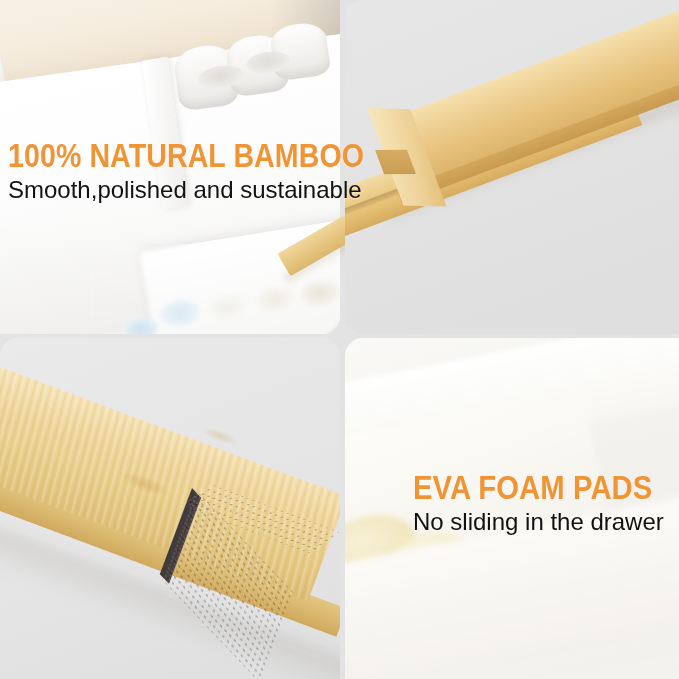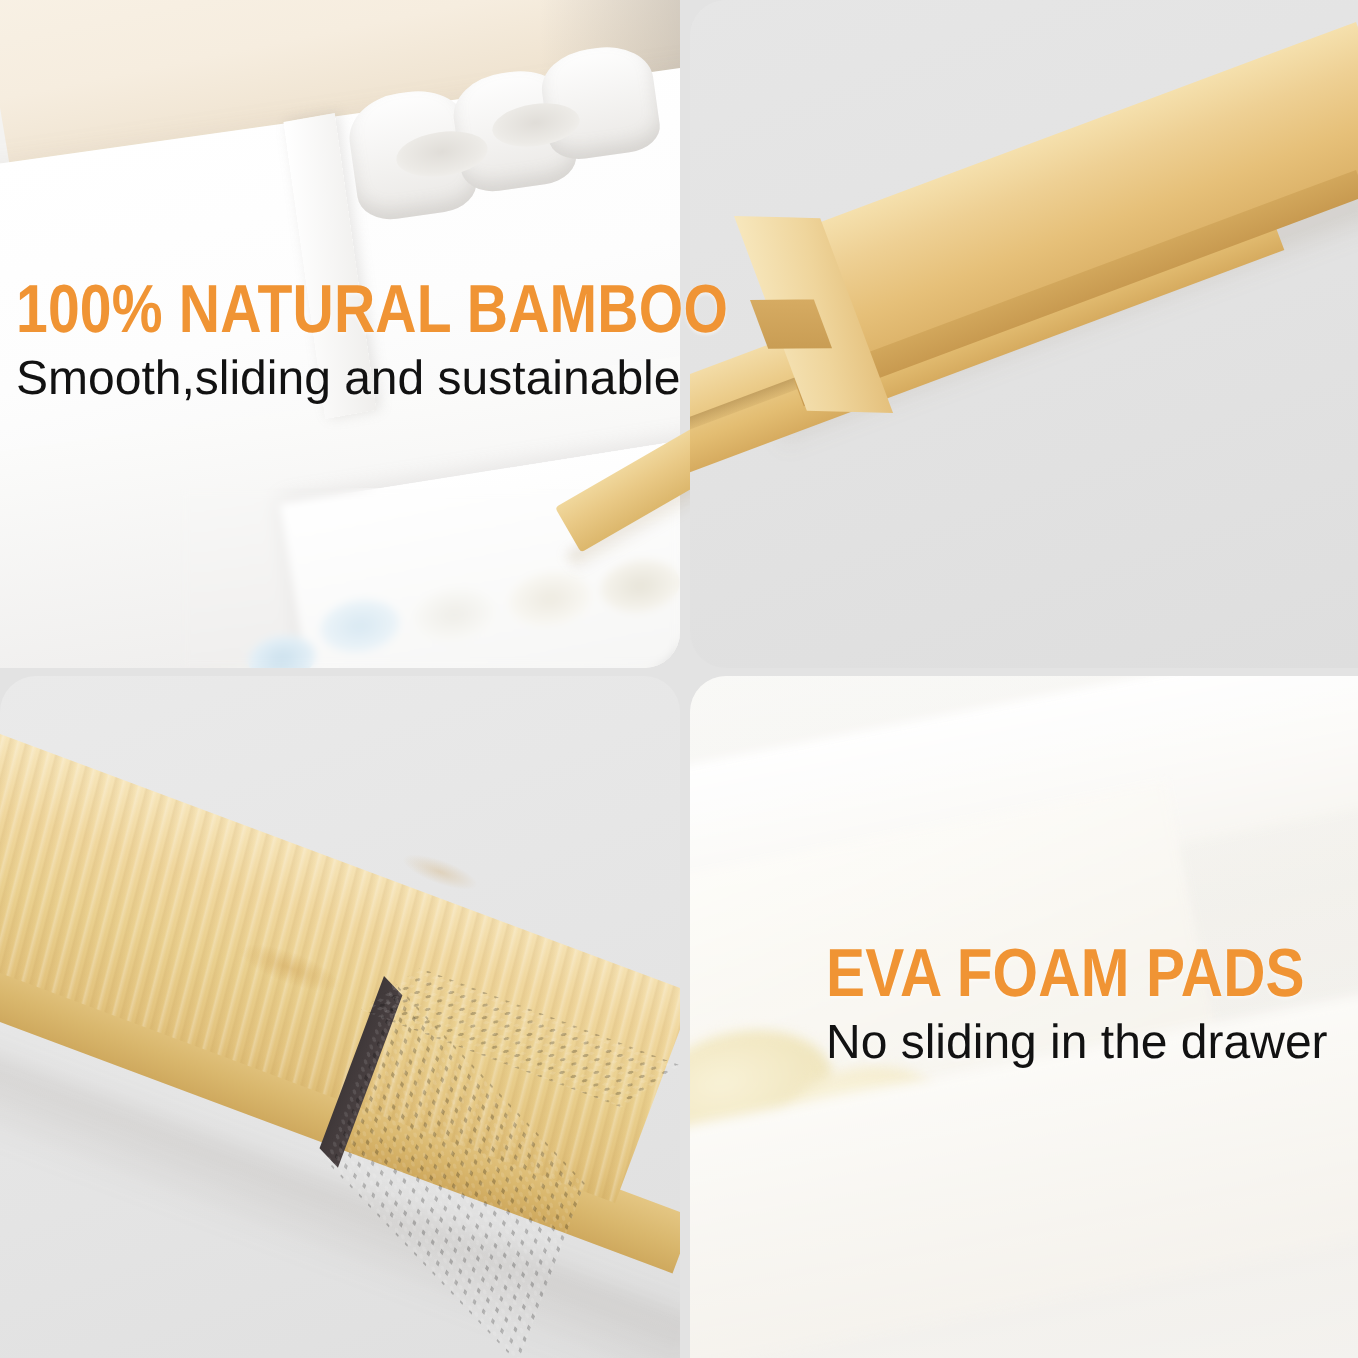--- a/index.html
+++ b/index.html
@@ -326,21 +326,21 @@
     <div class="bowl b1"></div>
     <div class="bowl b2"></div>
     <div class="bowl b3"></div>
     <div class="br-band2"></div>
 
     <div class="br-haze"></div>
   </div>
 
   <div class="cap cap-tl">
     <p class="cap-h">100% NATURAL BAMBOO</p>
-    <p class="cap-s">Smooth,sliding and sustainable</p>
+    <p class="cap-s">Smooth,polished and sustainable</p>
   </div>
 
   <div class="cap cap-br">
     <p class="cap-h">EVA FOAM PADS</p>
     <p class="cap-s">No sliding in the drawer</p>
   </div>
 
 </div>
 
 </body></html>

